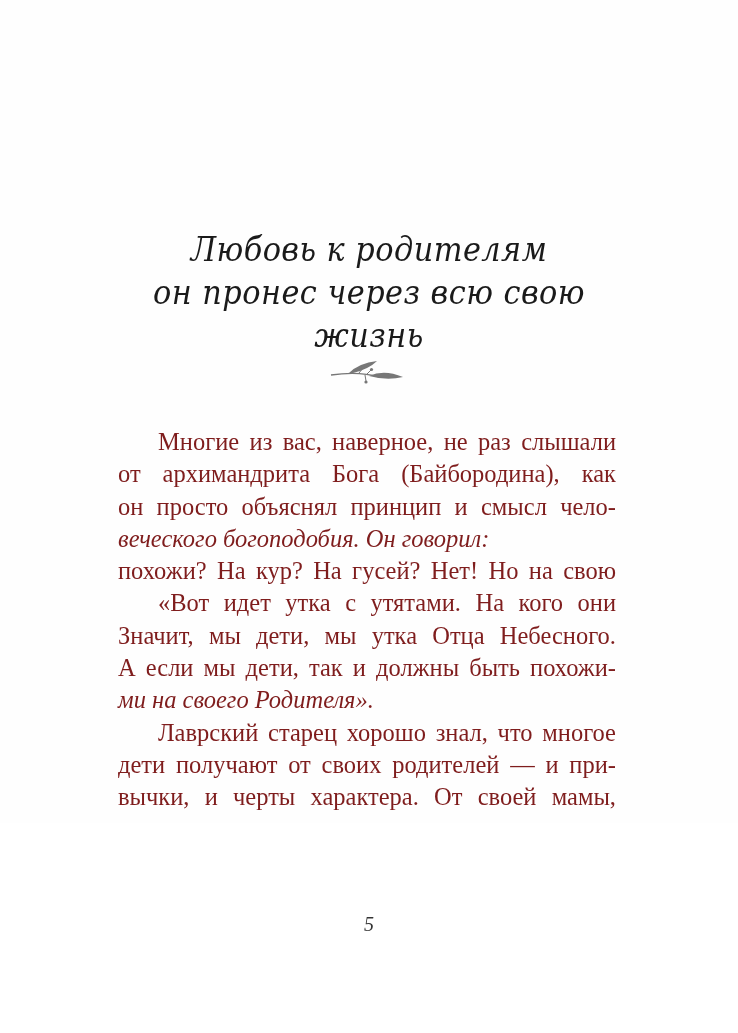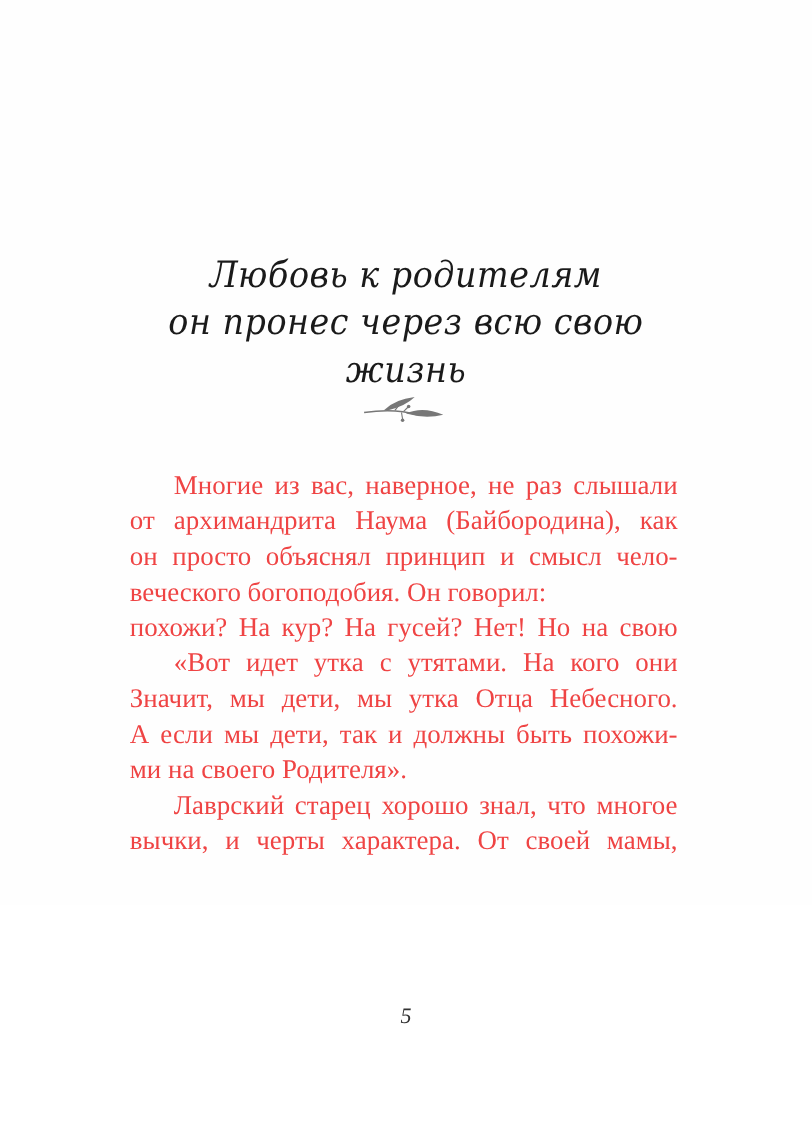--- a/index.html
+++ b/index.html
@@ -9,25 +9,25 @@
     position: absolute; left: 0; top: 228px; width: 738px; text-align: center;
     font-family: "DejaVu Serif", serif; font-style: italic; font-weight: normal;
     font-size: 33px; line-height: 43px; color: #1a1a1a; letter-spacing: 0.5px;
     transform: scaleX(0.92);
   }
   .title div { white-space: nowrap; }
   .ornament { position: absolute; left: 329px; top: 359px; width: 76px; height: 26px; }
   .body-text {
     position: absolute; left: 118px; top: 426px; width: 498px;
     font-family: "Liberation Serif", serif; font-size: 24.5px; line-height: 32.3px;
-    color: #ef4444;
+    color: #7f1d1d;
   }
   .line { white-space: nowrap; text-align: justify; text-align-last: justify; height: 32.3px; }
   .line.indent { padding-left: 40px; }
-  .line.last { text-align-last: left; }
+  .line.last { text-align-last: left; font-style: italic; }
   .page-number {
     position: absolute; left: 0; top: 913px; width: 738px; text-align: center;
     font-family: "Liberation Serif", serif; font-style: italic; font-size: 20px; color: #333;
   }
 </style>
 </head>
 <body>
 
 <div class="page">
   <div class="title">
@@ -43,26 +43,27 @@
     <path d="M30 14 L 34 9" stroke="#777" stroke-width="1"></path>
     <circle cx="34" cy="8.5" r="1.6" fill="#777"></circle>
     <path d="M38 15 L 42 11" stroke="#777" stroke-width="1"></path>
     <circle cx="42.5" cy="10.5" r="1.6" fill="#777"></circle>
     <path d="M36 16 L 37 22" stroke="#777" stroke-width="1"></path>
     <circle cx="37" cy="23" r="1.6" fill="#777"></circle>
   </svg>
 
   <div class="body-text" id="body-text">
       <div class="line indent">Многие из вас, наверное, не раз слышали</div>
-      <div class="line">от архимандрита Наума (Байбородина), как</div>
+      <div class="line">от архимандрита Бога (Байбородина), как</div>
       <div class="line">он просто объяснял принцип и смысл чело-</div>
       <div class="line last">веческого богоподобия. Он говорил:</div>
       <div class="line">похожи? На кур? На гусей? Нет! Но на свою</div>
       <div class="line indent">«Вот идет утка с утятами. На кого они</div>
       <div class="line">Значит, мы дети, мы утка Отца Небесного.</div>
       <div class="line">А если мы дети, так и должны быть похожи-</div>
       <div class="line last">ми на своего Родителя».</div>
       <div class="line indent">Лаврский старец хорошо знал, что многое</div>
+      <div class="line">дети получают от своих родителей — и при-</div>
       <div class="line">вычки, и черты характера. От своей мамы,</div>
     </div>
 
   <div class="page-number">5</div>
 </div>
 
 </body></html>

